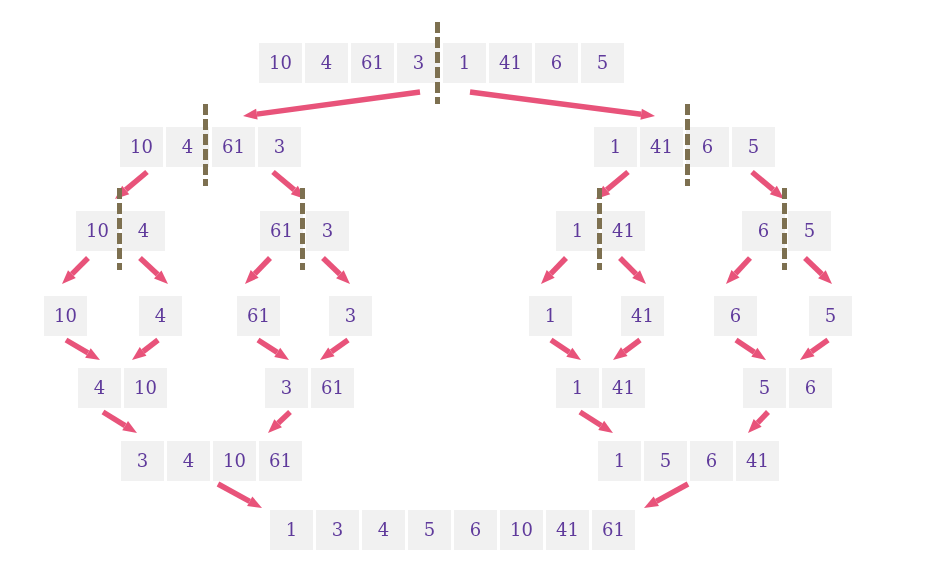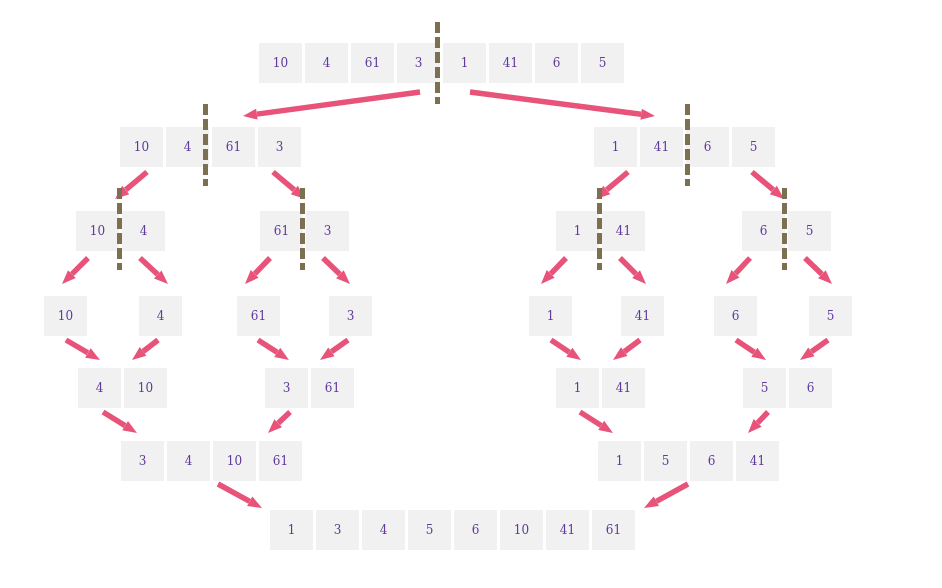--- a/index.html
+++ b/index.html
@@ -35,21 +35,21 @@
     display: flex;
     flex-direction: row;
     height: 40px;
   }
   .cell {
     width: 43px;
     height: 40px;
     margin-right: 3px;
     background: #f1f1f1;
     color: #5f3a9b;
-    font-size: 12px;
+    font-size: 18px;
     line-height: 40px;
     text-align: center;
     font-family: "DejaVu Serif", serif;
     box-sizing: border-box;
   }
   .cell:last-child {
     margin-right: 0;
   }
   .divider {
     position: absolute;

